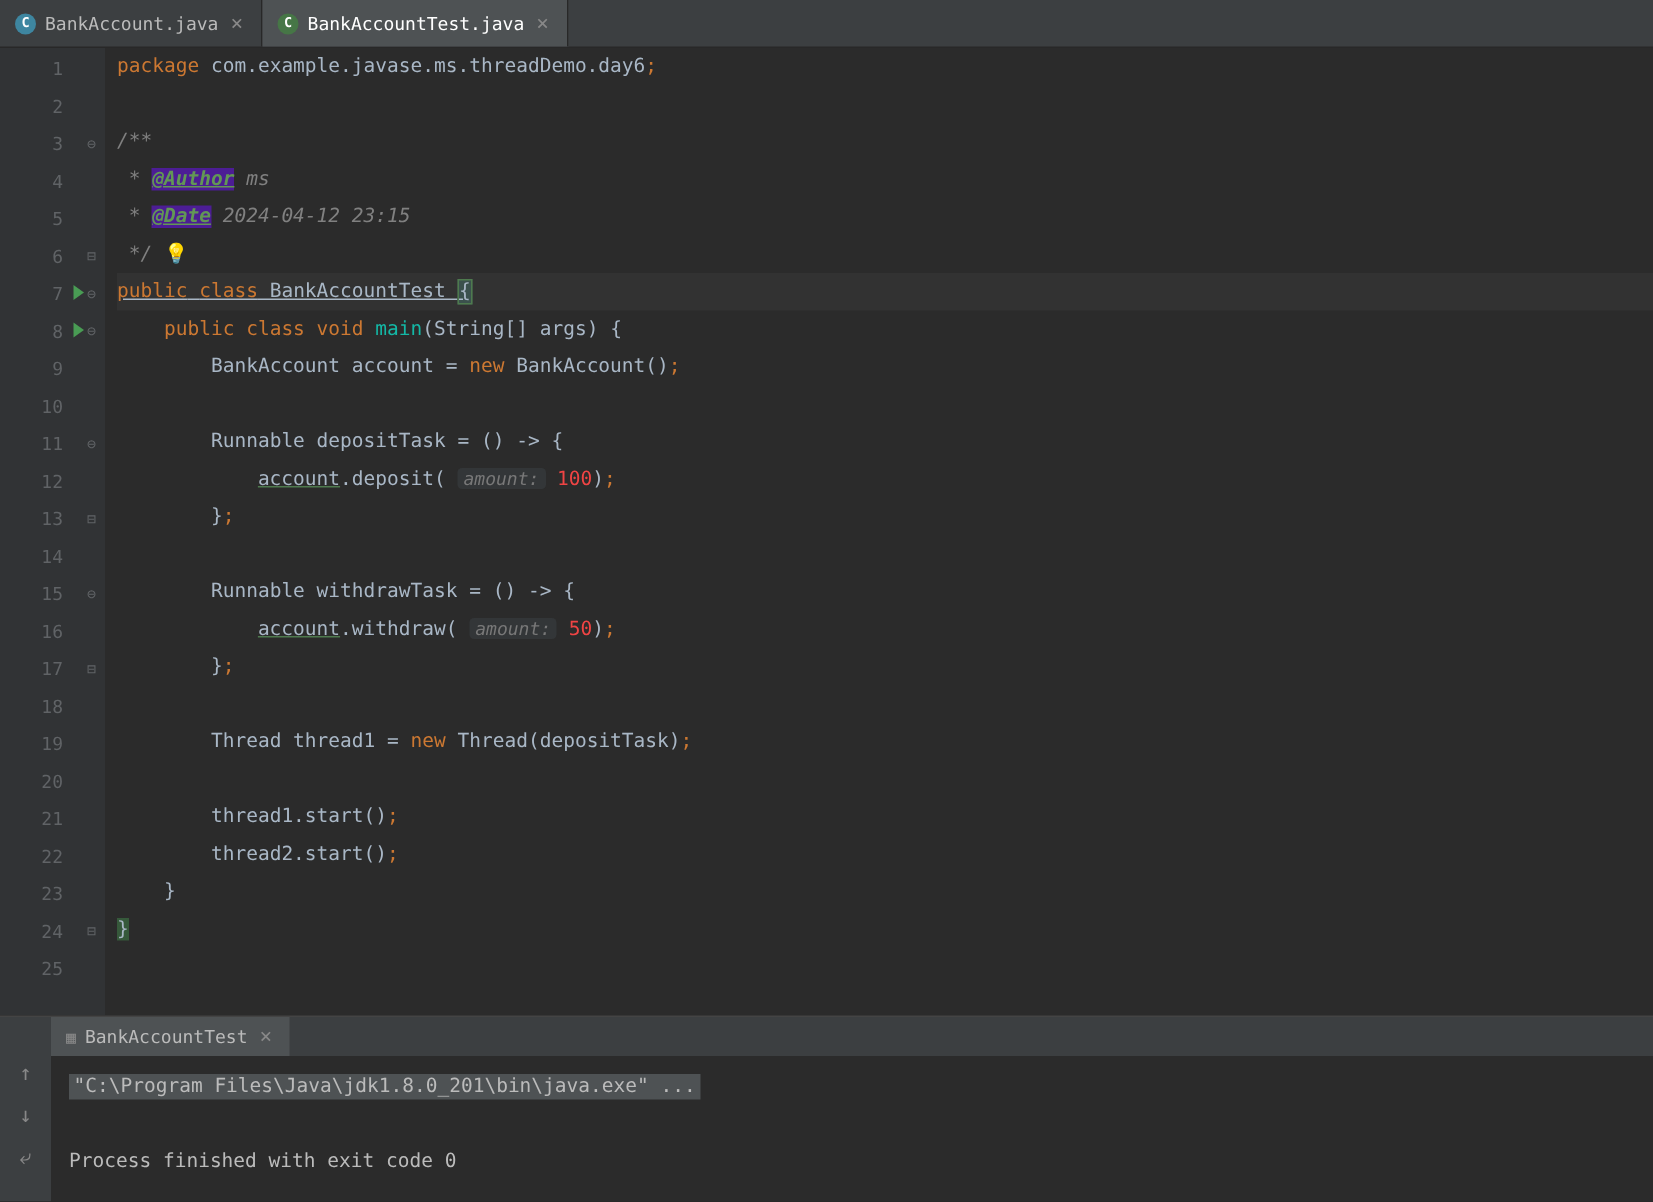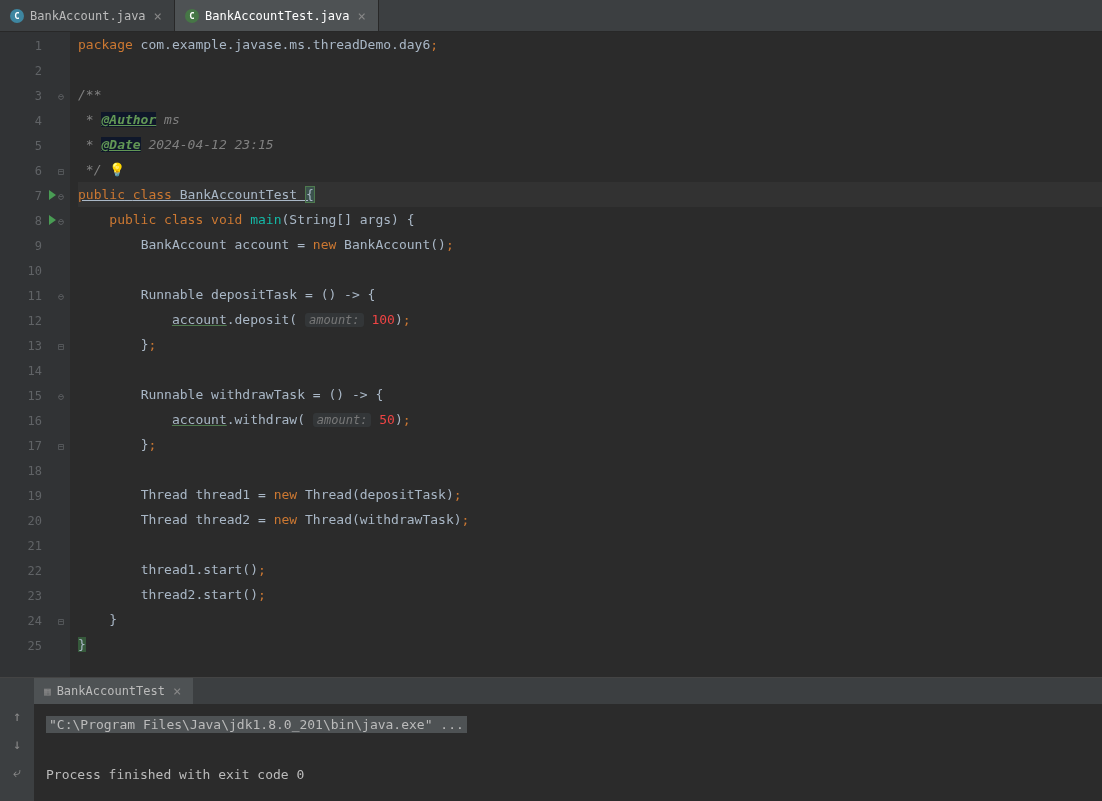--- a/index.html
+++ b/index.html
@@ -109,21 +109,21 @@
 }
 .code-line.hl { background: #323232; text-decoration: underline; }
 .bulb {
   display: inline-block;
   font-size: 13px;
 }
 .kw { color: #cc7832; }
 .str, .num { color: #ef4444; text-align: center; }
 .com { color: #808080; font-style: italic; }
 .ann { color: #629755; font-style: italic; font-weight: bold; text-decoration: underline; }
-.com-ann-bg { background: #0f172a; text-align: center; }
+.com-ann-bg { background: #4c1d95; text-align: center; }
 .cls { color: #a9b7c6; }
 .mth { color: #14b8a6; }
 .var-u { color: #a9b7c6; text-decoration: underline; text-decoration-color: #4e7a4e; }
 .hint { color: #787878; background: #333638; border-radius: 3px; padding: 0 4px; font-size: 12px; font-style: italic;}
 .brace-hl { background: #3b514d; border: 1px solid #4e7a4e; }
 .caret-brace { background: #36593b; }
 .run-panel {
   height: 124px;
   background: #2b2b2b;
   border-top: 1px solid #444;
@@ -259,21 +259,20 @@
     <div class="code-line"></div>
     <div class="code-line">        <span>Runnable depositTask = () -&gt; {</span></div>
     <div class="code-line">            <span class="var-u">account</span><span>.deposit(</span> <span class="hint">amount:</span><span class="num"> 100</span><span>)</span><span class="kw">;</span></div>
     <div class="code-line">        <span>}</span><span class="kw">;</span></div>
     <div class="code-line"></div>
     <div class="code-line">        <span>Runnable withdrawTask = () -&gt; {</span></div>
     <div class="code-line">            <span class="var-u">account</span><span>.withdraw(</span> <span class="hint">amount:</span><span class="num"> 50</span><span>)</span><span class="kw">;</span></div>
     <div class="code-line">        <span>}</span><span class="kw">;</span></div>
     <div class="code-line"></div>
     <div class="code-line">        <span>Thread thread1 = </span><span class="kw">new</span><span> Thread(depositTask)</span><span class="kw">;</span></div>
-    <div class="code-line">        <span>Thread thread2 = </span><span class="kw">new</span><span> Thread(withdrawTask)</span><span class="kw">;</span></div>
     <div class="code-line"></div>
     <div class="code-line">        <span>thread1.start()</span><span class="kw">;</span></div>
     <div class="code-line">        <span>thread2.start()</span><span class="kw">;</span></div>
     <div class="code-line">    <span>}</span></div>
     <div class="code-line"><span class="caret-brace">}</span></div>
   </div>
 </div>
 
 <div class="run-panel">
   <div class="run-side">

